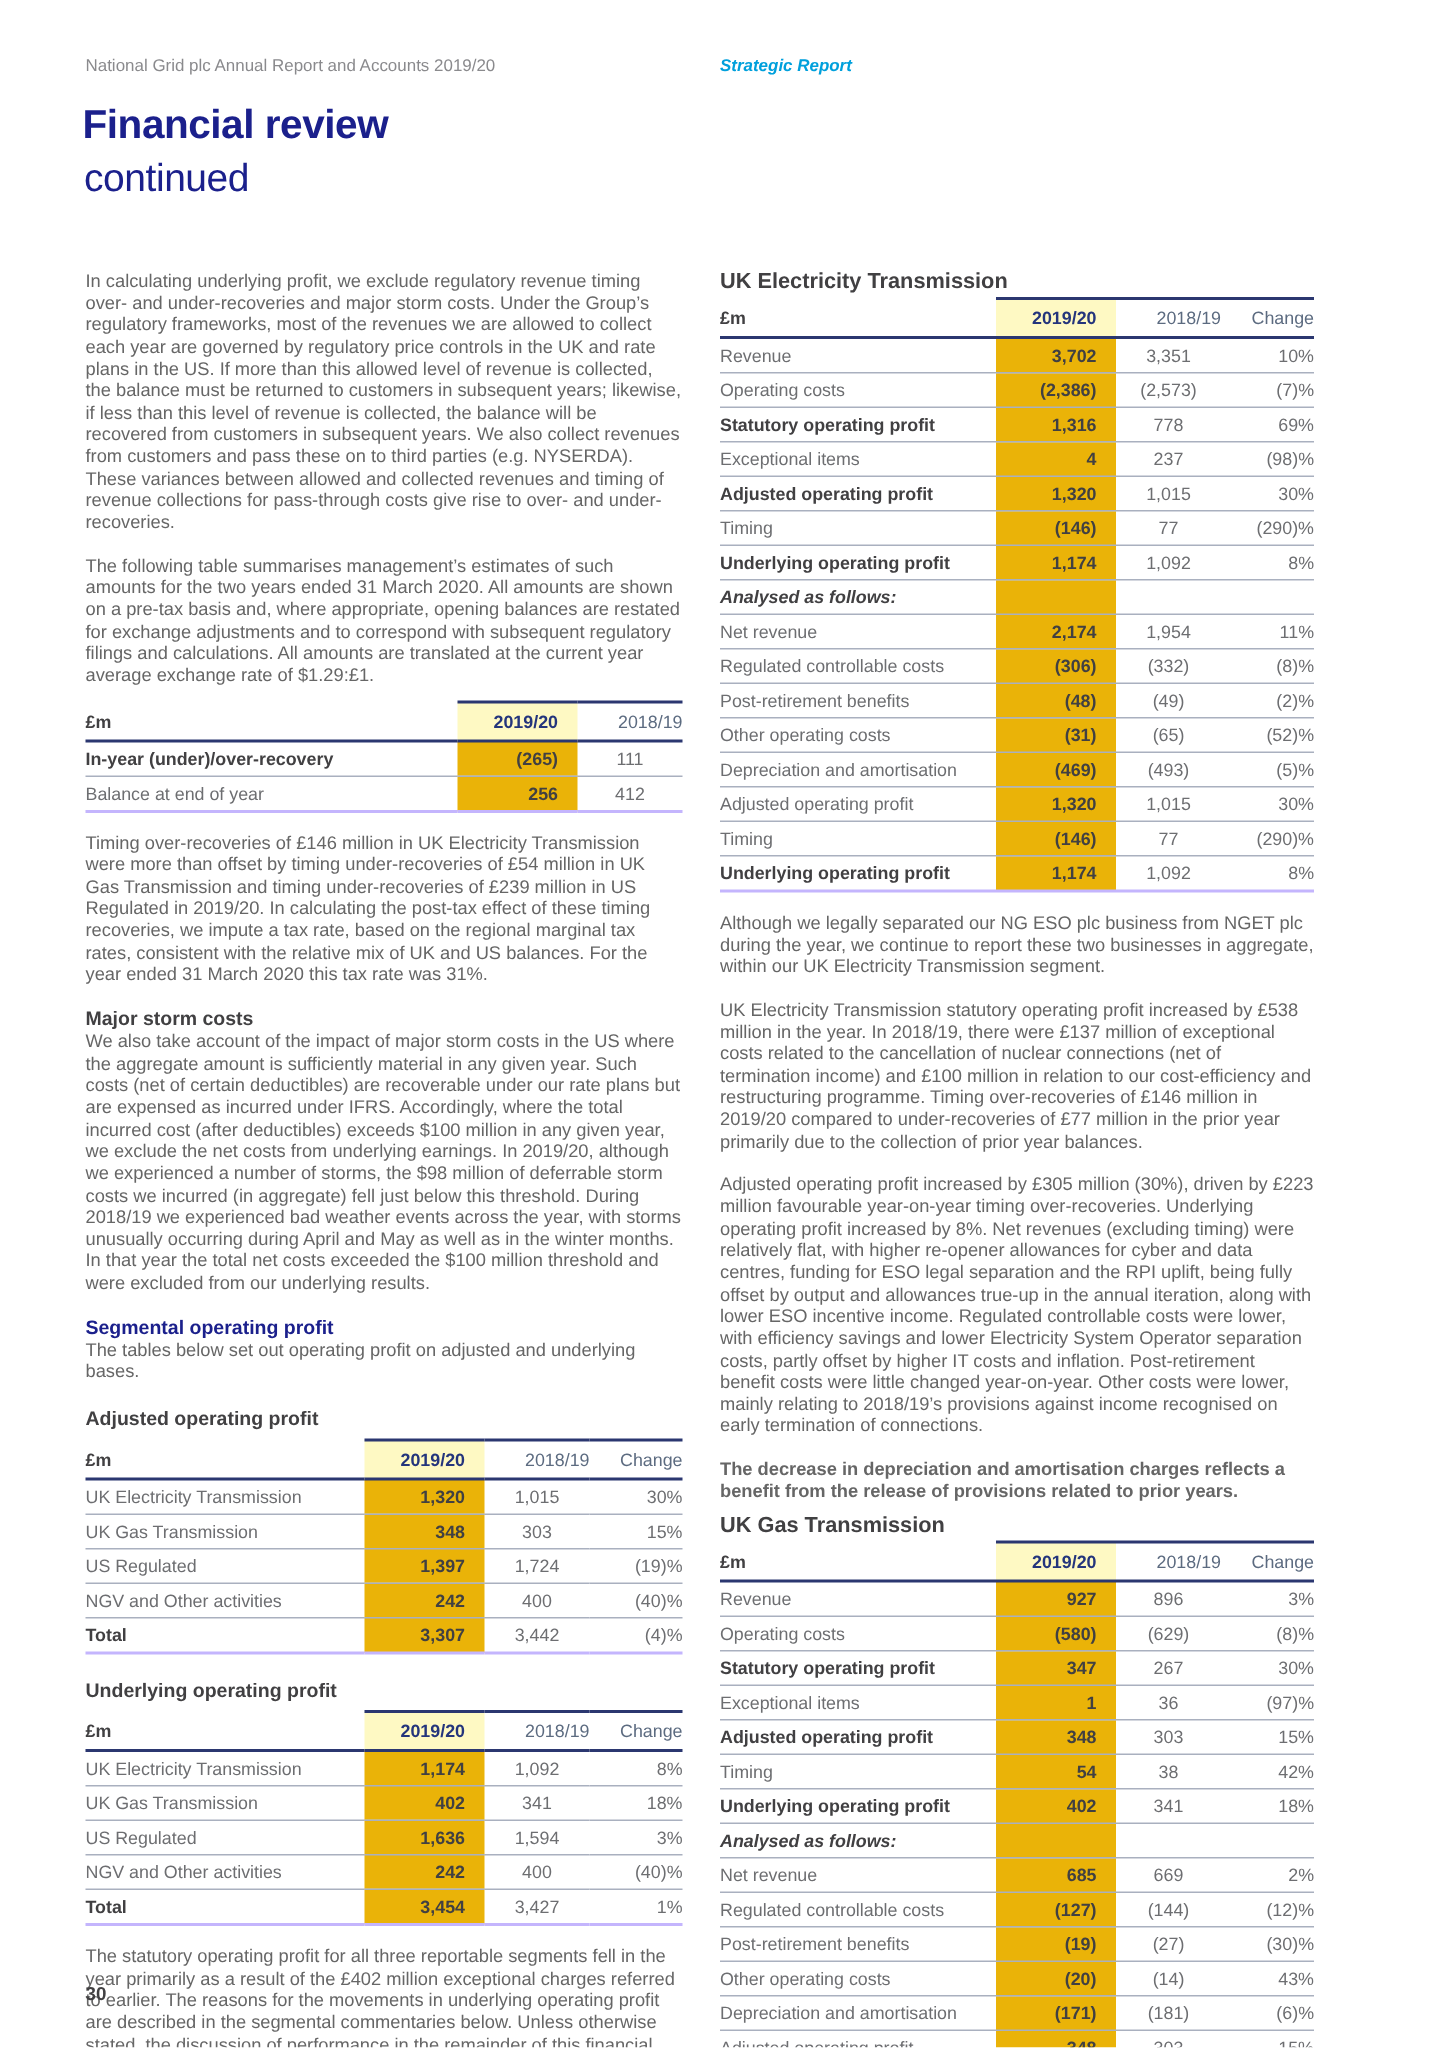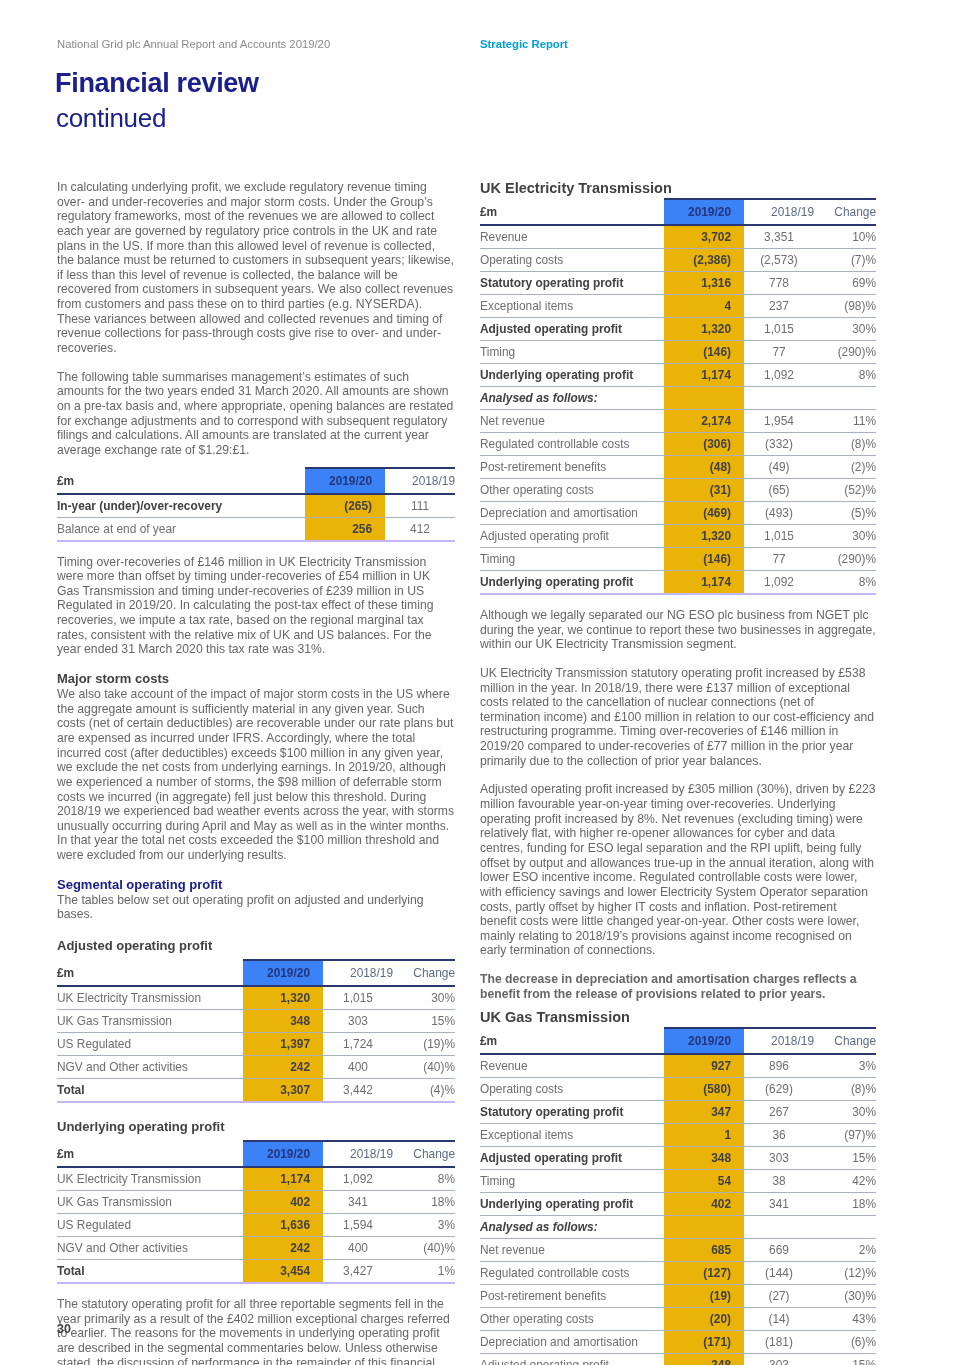--- a/index.html
+++ b/index.html
@@ -4,42 +4,42 @@
 <style>
   * { margin:0; padding:0; box-sizing:border-box; }
   html,body { background:#ffffff; }
   body { font-family:"Liberation Sans","DejaVu Sans",sans-serif; }
   #page {
     position:relative; width:965px; height:1365px; background:#ffffff;
     overflow:hidden; color:#666666;
   }
   
   .meta-left { position:absolute; left:57px; top:38px; font-size:11.3px; color:#8a8a8d; }
-  .meta-right { position:absolute; left:480px; top:38px; font-size:11.3px; font-weight:bold; color:#00a0dc; }
+  .meta-right { position:absolute; left:480px; top:38px; font-size:11.3px; font-weight:bold; color:#00a0dc;font-style:italic; }
   .page-title { position:absolute; left:55px; top:68px; font-size:27px; font-weight:bold; color:#1b208c; letter-spacing:-0.3px; }
   .page-subtitle { position:absolute; left:56px; top:103px; font-size:26px; font-weight:400; color:#1b208c; letter-spacing:-0.3px; }
   
   .col { position:absolute; top:180px; width:398px; }
   .col-left { left:57px; }
   .col-right { left:480px; width:396px; }
   
   .sec-head { font-size:13px; font-weight:bold; color:#414042; margin-bottom:1px; }
   .sec-head-blue { font-size:13px; font-weight:bold; color:#1b208c; margin-bottom:1px; margin-top:4px; }
   .big-head { font-size:14.5px; font-weight:bold; color:#414042; margin-bottom:7px; }
   .tbl-head { font-size:13px; font-weight:bold; color:#414042; margin-top:16px; margin-bottom:6px; }
   p.body { font-size:12.2px; line-height:1.2; color:#666666; margin-bottom:14px; }
   .pgnum { position:absolute; left:57px; top:1322px; font-size:12.5px; font-weight:bold; color:#414042; }
   
   .tbl-wrap { margin-top:9px; margin-bottom:13px; }
   .fin-table { width:100%; border-collapse:collapse; font-size:11.9px; color:#6d6e71; table-layout:fixed; }
   .fin-table th, .fin-table td { vertical-align:bottom; }
   .fin-table thead th { border-bottom:2px solid #2b3770; padding:5px 0 5px 0; }
   .fin-table th.c0 { text-align:left; color:#414042; font-weight:bold; }
   .fin-table th.val { text-align:right; font-weight:normal; color:#5c6b80; }
-  .fin-table th.hl { color:#24357c; font-weight:bold; background:#3b82f6; }
+  .fin-table th.hl { color:#24357c; font-weight:bold; background:#fef9c3; }
   .fin-table th.val { border-top:2px solid #2b3770; }
   .fin-table td { border-bottom:1px solid #a9b0bf; padding:4px 0 4px 0; }
   .fin-table .num { text-align:right; }
   .fin-table td.c0 { color:#6d6e71; }
   .fin-table td.c1 { font-weight:bold; color:#414042; }
   .fin-table .c1 { width:80px; padding-right:13px; }
   .fin-table .c2 { width:70px;text-align:center; }
   .fin-table .c3 { width:62px; }
   .fin-table .hl { background:#eab308; }
   .fin-table tr.bold td.c0 { font-weight:bold; color:#414042; }

